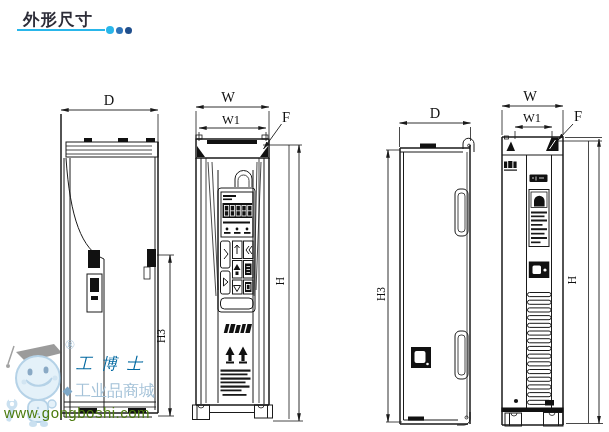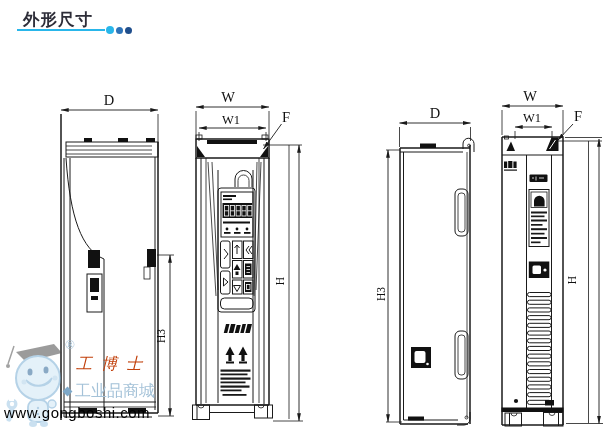--- a/index.html
+++ b/index.html
@@ -22,24 +22,24 @@
   .dml{stroke:#1a1a1a;fill:none;stroke-width:.9;}
   .blk{fill:#111;stroke:none;}
   .wht{stroke:#fff;fill:none;stroke-width:.8;}
   .dimlbl{font-family:"Liberation Serif","DejaVu Serif",serif;font-size:14.5px;fill:#101010;}
   .md{font-size:12.5px;} .sm{font-size:11.5px;}
   
   .wm{position:absolute;pointer-events:none;}
   .wm-mascot{left:2px;top:334px;opacity:.55;}
   .wm-reg{left:65px;top:337px;font-size:13px;color:#9fbdd4;font-family:"Liberation Serif",serif;}
   .wm-brand{left:76px;top:354px;font-size:16px;font-style:italic;
-            font-family:"DejaVu Serif",serif;color:#c2410c;letter-spacing:9px;}
+            font-family:"DejaVu Serif",serif;color:#0369a1;letter-spacing:9px;}
   .wm-tagline{left:64px;top:381px;font-size:16px;color:#a4c2d8;display:flex;align-items:center;gap:4px;}
   .tagline-mark{width:7px;height:7px;background:#7ea8c8;transform:rotate(45deg);display:inline-block;}
-  .wm-url{left:4px;top:404px;font-size:15px;color:#000000;letter-spacing:.5px;}
+  .wm-url{left:4px;top:404px;font-size:15px;color:#4d7c0f;letter-spacing:.5px;}
 </style>
 </head>
 <body>
 
 <div class="page">
 
   <h1 class="page-title">外形尺寸</h1>
   <div class="title-rule">
     <span class="rule-line"></span>
     <span class="dot dot-a"></span>

